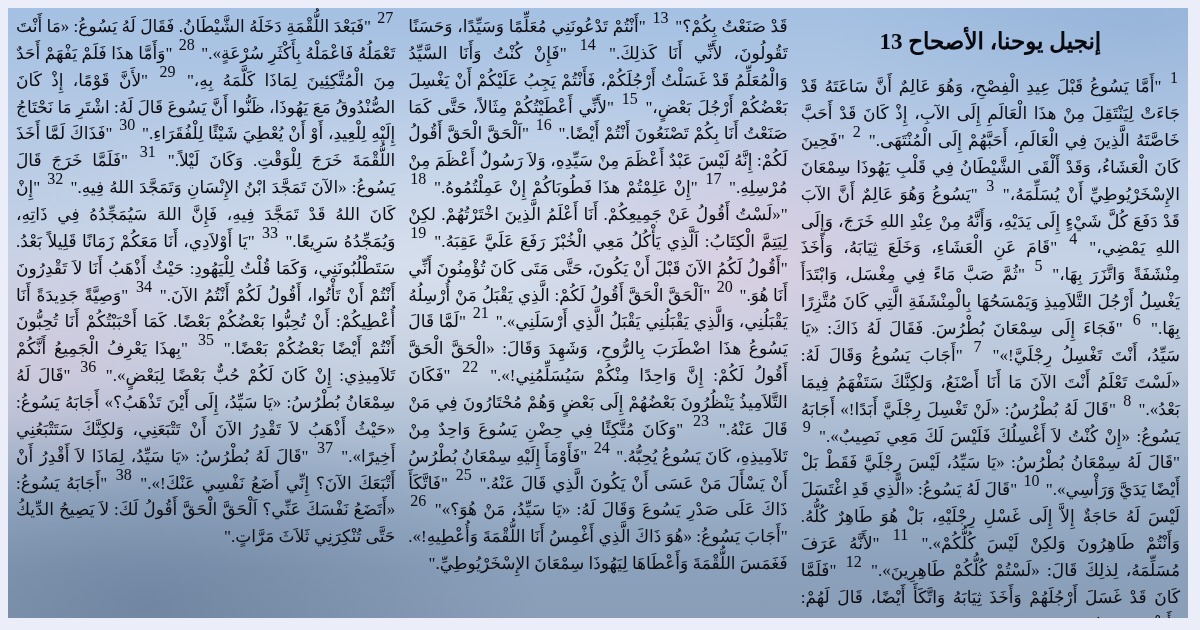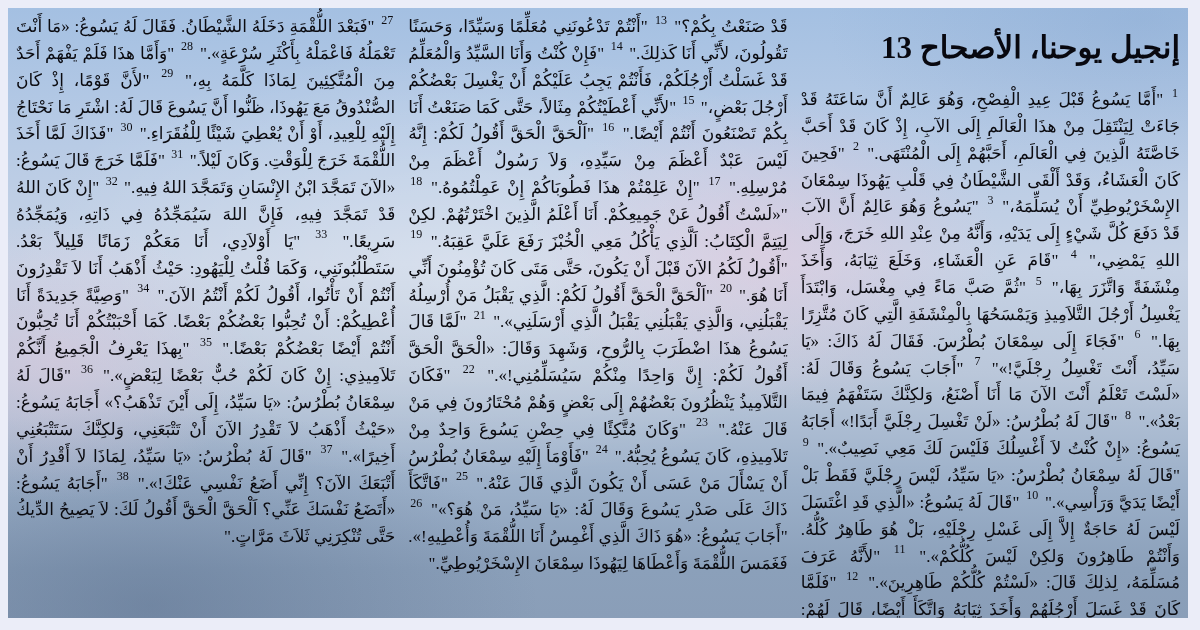--- a/index.html
+++ b/index.html
@@ -28,27 +28,28 @@
   }
   .col {
     flex: 1 1 0;
     direction: rtl;
     text-align: justify;
     font-size: 17px;
     line-height: 1.58;
     color: #0b0b10;
   }
   .title {
-    font-size: 31px;
+    font-size: 23px;
     font-weight: bold;
+    text-align: center;
     margin: 10px 0 14px 0;
     color: #08080f;
   }
   sup.vn {
-    font-size: 12px;
+    font-size: 16px;
     line-height: 0;
     position: relative;
     top: -0.15em;
     padding: 0 2px;
   }
   .watermark {
     position: absolute; left: 4px; bottom: 8px;
     font-family: "Liberation Sans", "DejaVu Sans", sans-serif;
     font-size: 28px;
     color: #dfe8f6;

